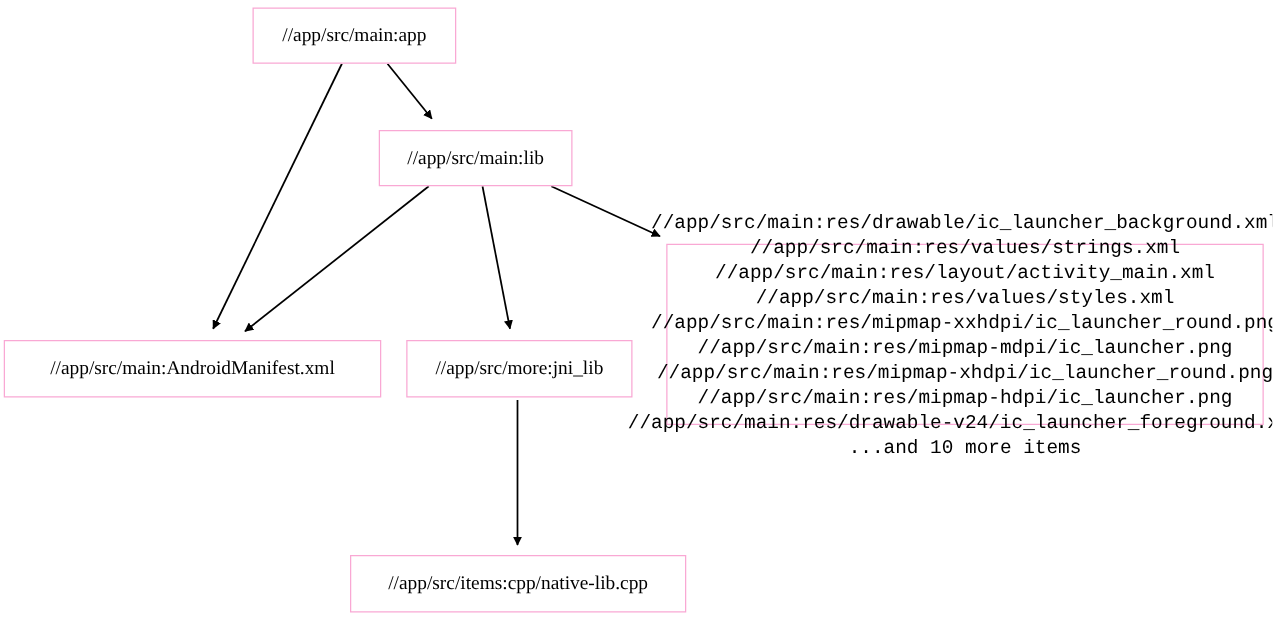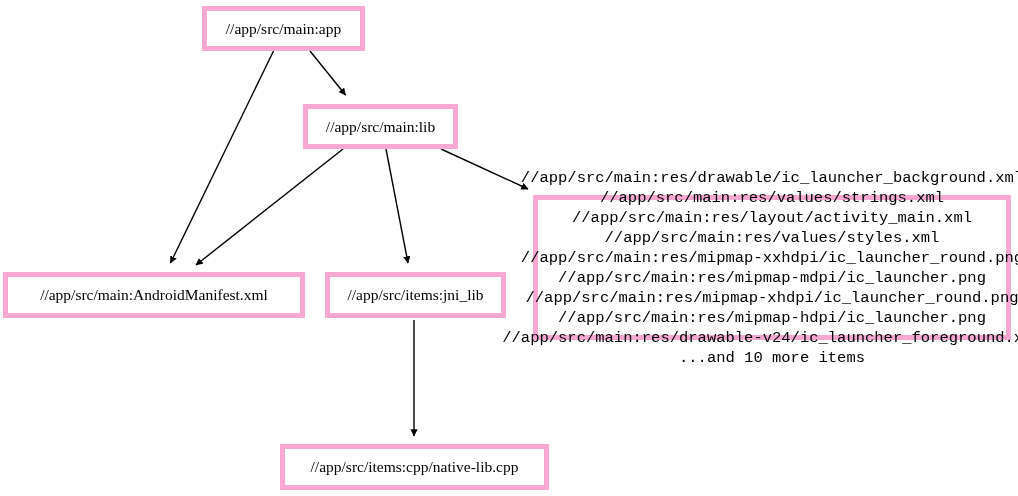--- a/index.html
+++ b/index.html
@@ -22,21 +22,21 @@
     position: absolute;
     left: 0;
     top: 0;
     width: 1018px;
     height: 496px;
     pointer-events: none;
   }
   .node {
     position: absolute;
     box-sizing: border-box;
-    border: 5px solid #f9a8d4;
+    border: 1px solid #f9a8d4;
     background: #ffffff;
     display: flex;
     align-items: center;
     justify-content: center;
     text-align: center;
     white-space: nowrap;
     font-size: 15.5px;
     line-height: 20px;
     letter-spacing: 0px;
   }
@@ -82,21 +82,21 @@
 
   <div class="node" style="left:3px; top:272px; width:302px; height:46px;">
     <span class="node-label">//app/src/main:AndroidManifest.xml</span>
   </div>
 
   <div class="node" style="left:303px; top:104px; width:155px; height:45px;">
     <span class="node-label">//app/src/main:lib</span>
   </div>
 
   <div class="node" style="left:325px; top:272px; width:181px; height:46px;">
-    <span class="node-label">//app/src/items:jni_lib</span>
+    <span class="node-label">//app/src/more:jni_lib</span>
   </div>
 
   <div class="node" style="left:280px; top:444px; width:269px; height:46px;">
     <span class="node-label">//app/src/items:cpp/native-lib.cpp</span>
   </div>
 
   <div class="node node-multiline" style="left:533px; top:195px; width:478px; height:145px;font-family:Liberation Mono, monospace;">
     <span class="node-label">//app/src/main:res/drawable/ic_launcher_background.xml
 //app/src/main:res/values/strings.xml
 //app/src/main:res/layout/activity_main.xml

